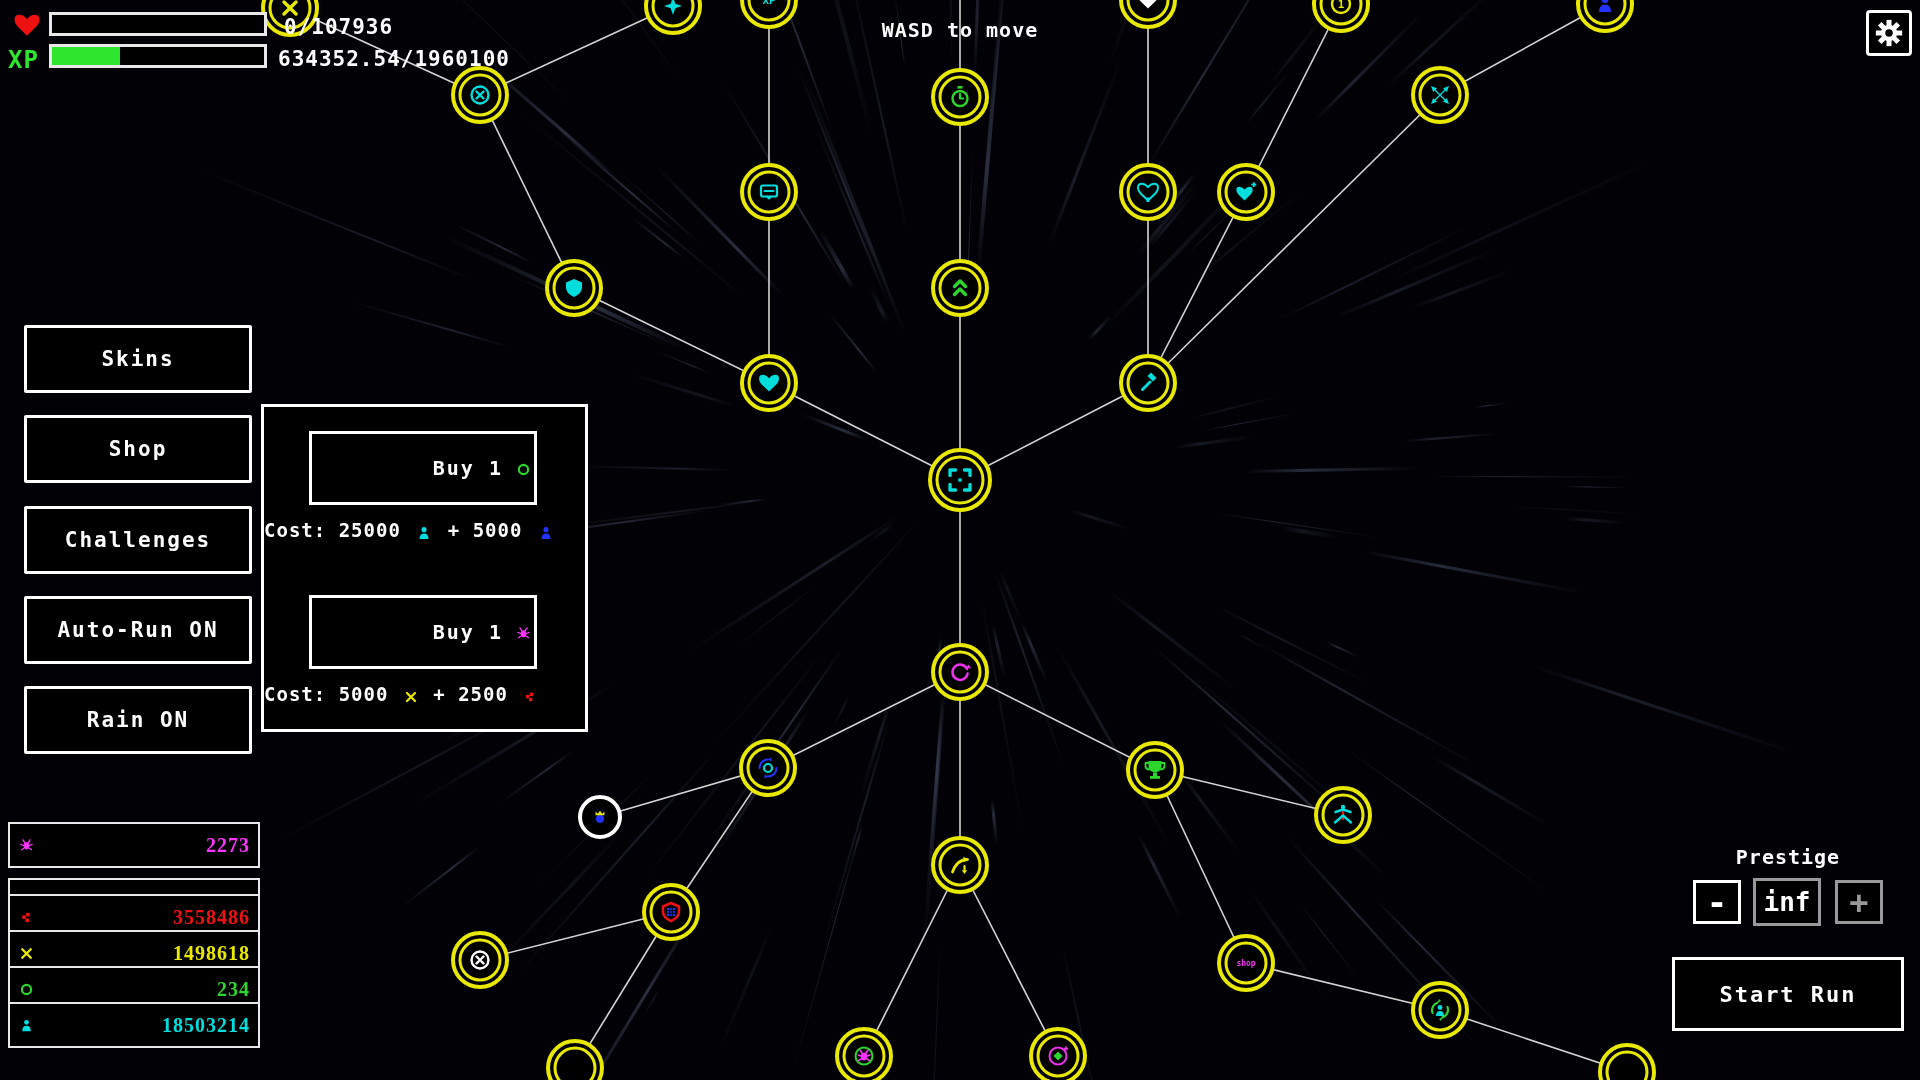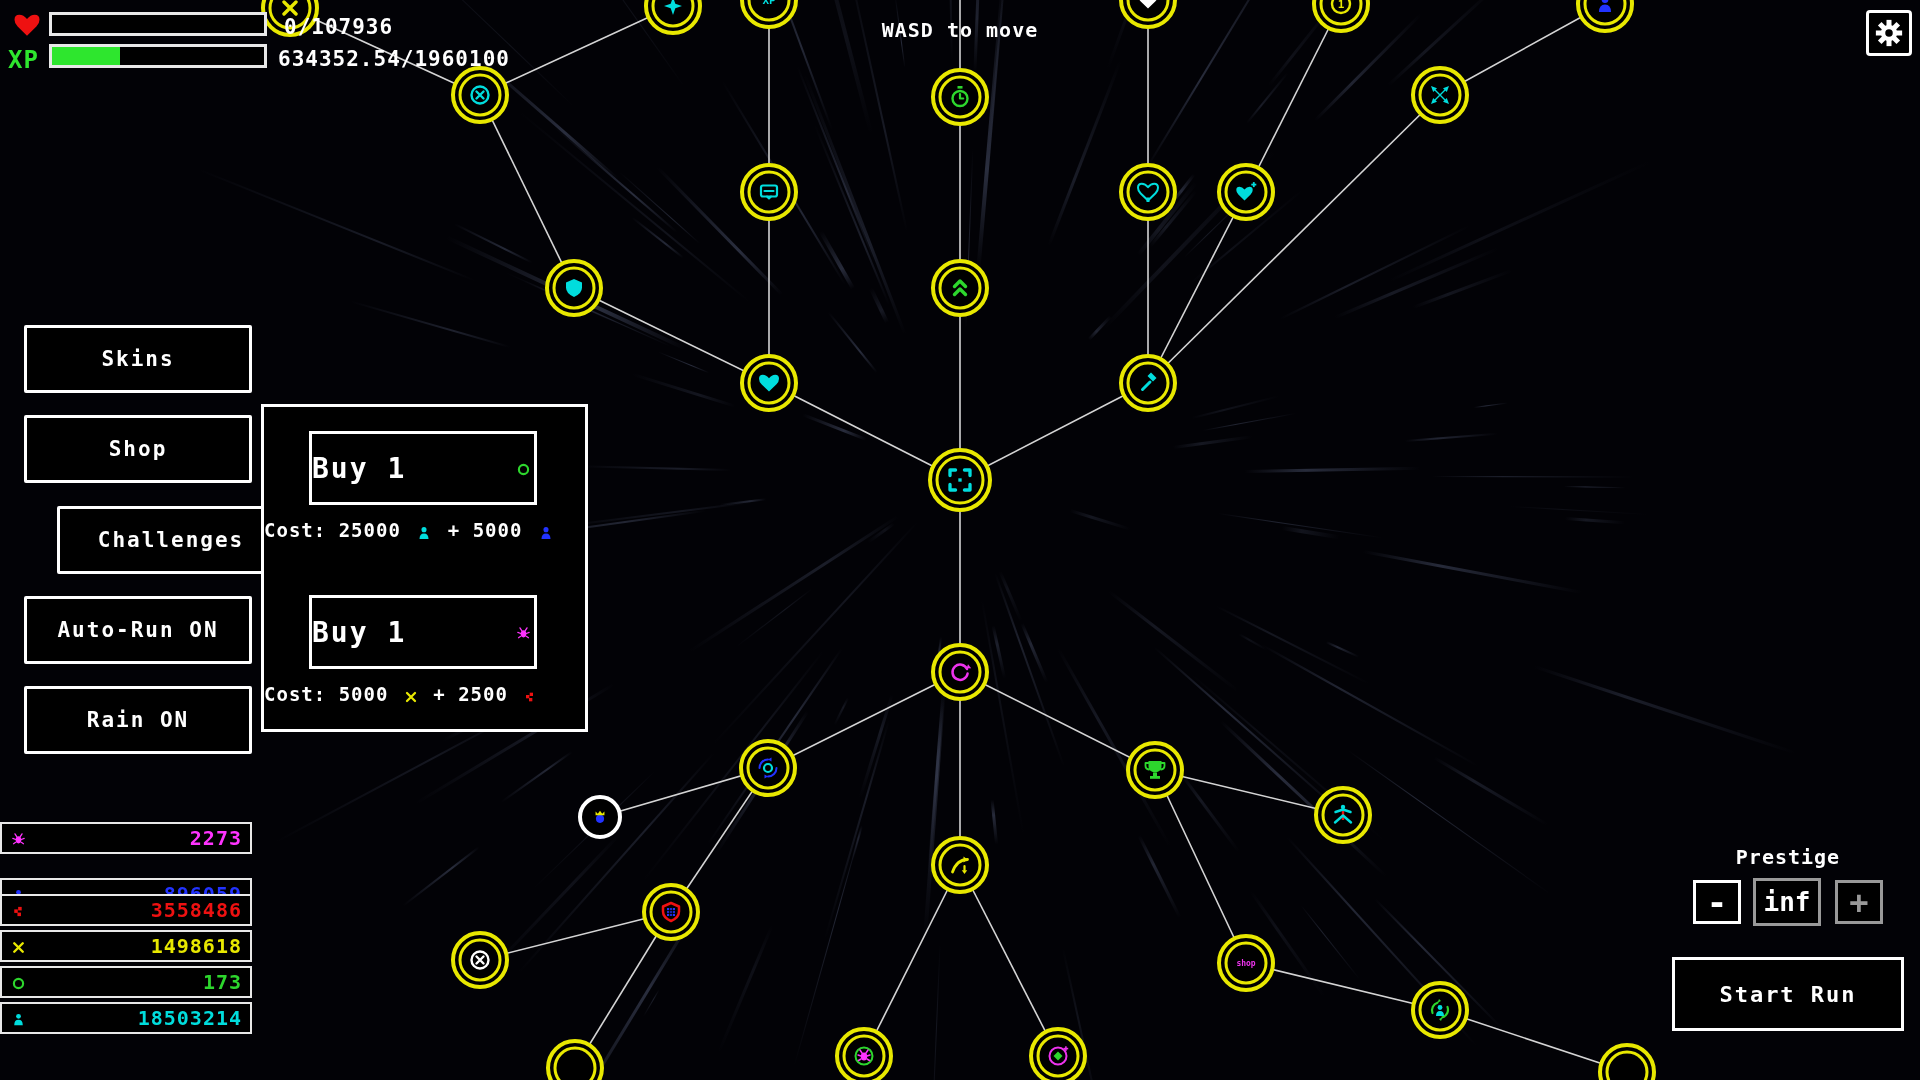--- a/index.html
+++ b/index.html
@@ -14,27 +14,27 @@
   .bar{border:3px solid #e8e8e8;background:#000;}
   .bar .fill{height:100%;background:#2ee62e;}
   .hudtxt{font-size:21px;font-weight:bold;letter-spacing:1px;white-space:nowrap;}
   
   .mbtn{left:24px;width:228px;height:68px;border:3px solid #fff;border-radius:2px;background:#000;
         display:flex;align-items:center;justify-content:center;font-size:21px;font-weight:bold;
         letter-spacing:2px;cursor:pointer;}
   
   #shop-panel{left:261px;top:404px;width:327px;height:328px;border:3px solid #fff;background:#000;}
   .buybtn{left:45px;width:228px;height:74px;border:3px solid #fff;background:#000;display:flex;
-          align-items:center;justify-content:space-between;gap:10px;font-size:28px;font-weight:bold;
+          align-items:center;justify-content:flex-end;gap:10px;font-size:20px;font-weight:bold;
           letter-spacing:2px;cursor:pointer;}
   .costrow{left:0;width:100%;font-size:19px;font-weight:bold;letter-spacing:1px;white-space:nowrap;}
   .costrow .ic, .buybtn .ic{display:inline-block;vertical-align:middle;margin:0 2px;}
   
-  .crow{left:0;width:252px;height:32px;border:2px solid #e8e8e8;background:#000;display:flex;
-        align-items:center;padding:0 8px;}
+  .crow{left:8px;width:252px;height:46px;border:2px solid #e8e8e8;background:#000;display:flex;
+        align-items:center;padding:0 8px;font-family:Liberation Serif, serif;}
   .crow .val{margin-left:auto;font-size:20px;font-weight:bold;letter-spacing:1px;}
   
   .pbtn{background:#000;display:flex;align-items:center;justify-content:center;font-weight:bold;cursor:pointer;}
   #start-run{left:1672px;top:957px;width:232px;height:74px;border:3px solid #fff;background:#000;
              display:flex;align-items:center;justify-content:center;font-size:22px;font-weight:bold;
              letter-spacing:2px;cursor:pointer;}
   #gear-btn{left:1866px;top:10px;width:46px;height:46px;border:3px solid #fff;border-radius:4px;background:#000;
             display:flex;align-items:center;justify-content:center;cursor:pointer;}
 </style>
 </head>
@@ -499,21 +499,21 @@
           </g>
         </svg></span>
   </div>
 
   <div class="abs z3 mbtn" style="top:325px;">
       <span>Skins</span>
     </div>
   <div class="abs z3 mbtn" style="top:415px;">
       <span>Shop</span>
     </div>
-  <div class="abs z3 mbtn" style="top:506px;margin-left:33px;">
+  <div class="abs z3 mbtn" style="top:506px;">
       <span>Challenges</span>
     </div>
   <div class="abs z3 mbtn" style="top:596px;">
       <span>Auto-Run ON</span>
     </div>
   <div class="abs z3 mbtn" style="top:686px;">
       <span>Rain ON</span>
     </div>
 
   <div class="abs z3" id="shop-panel">
@@ -603,21 +603,21 @@
           </g>
         </svg></span>
     <span class="val" style="color:#e8e800;">1498618</span>
   </div>
   <div class="abs z3 crow" style="top:966px;">
     <span class="ic"><svg viewBox="-12 -12 24 24" width="17" height="17" style="vertical-align:middle;display:inline-block;">
           <g>
             <circle cx="0" cy="0" r="6.5" fill="none" stroke="#2dd62d" stroke-width="3" stroke-linecap="round" stroke-linejoin="round"></circle>
           </g>
         </svg></span>
-    <span class="val" style="color:#2dd62d;">173</span>
+    <span class="val" style="color:#2dd62d;">234</span>
   </div>
   <div class="abs z3 crow" style="top:1002px;">
     <span class="ic"><svg viewBox="-12 -12 24 24" width="17" height="17" style="vertical-align:middle;display:inline-block;">
           <g>
             <circle cx="0" cy="-4.5" r="3.4" fill="#00dddd"></circle>
             <path d="M-6 8 Q-6 0.5 0 0.5 Q6 0.5 6 8 Z" fill="#00dddd"></path>
           </g>
         </svg></span>
     <span class="val" style="color:#00dddd;">18503214</span>
   </div>

